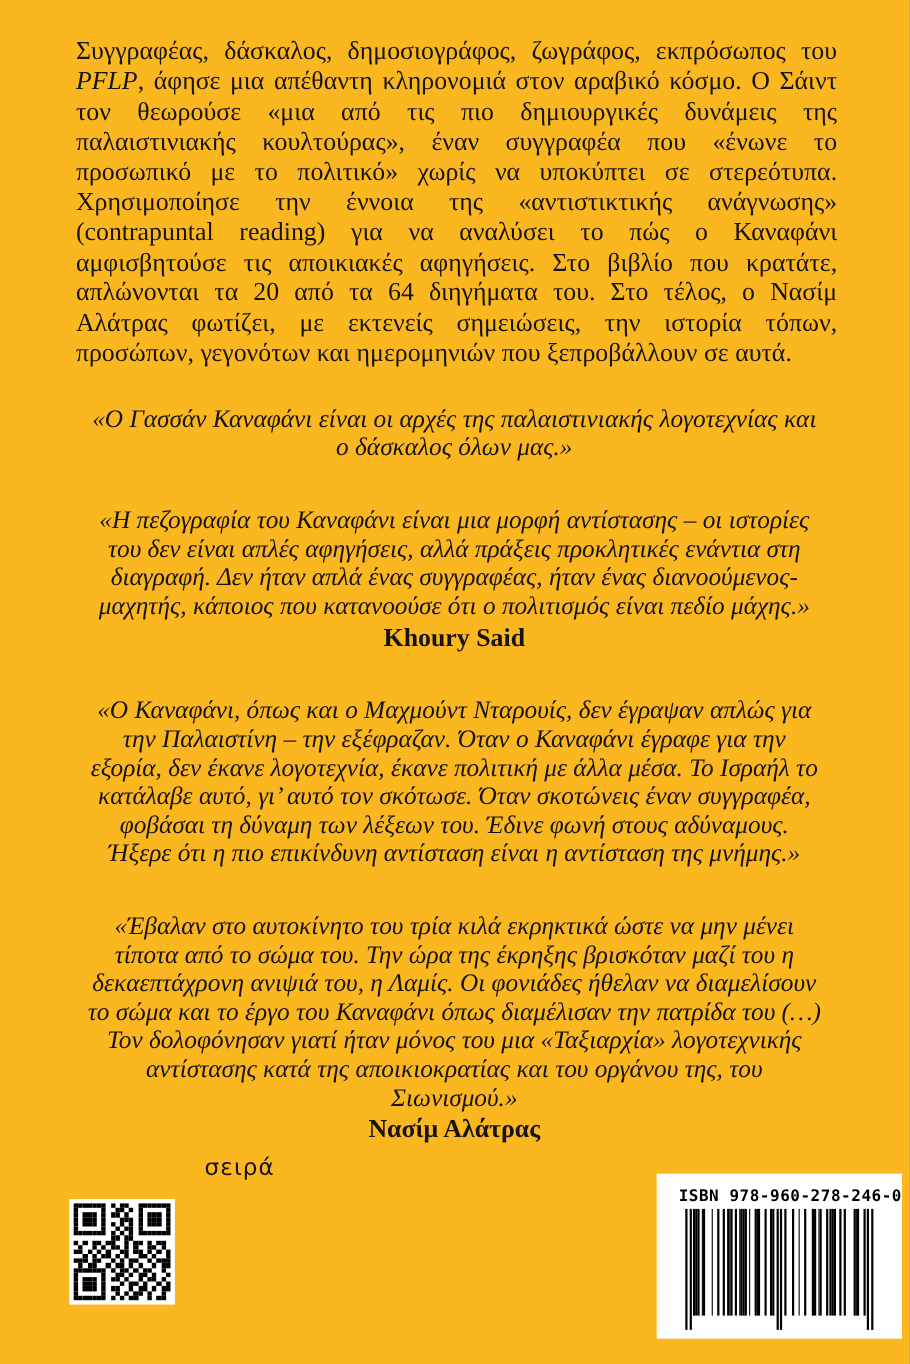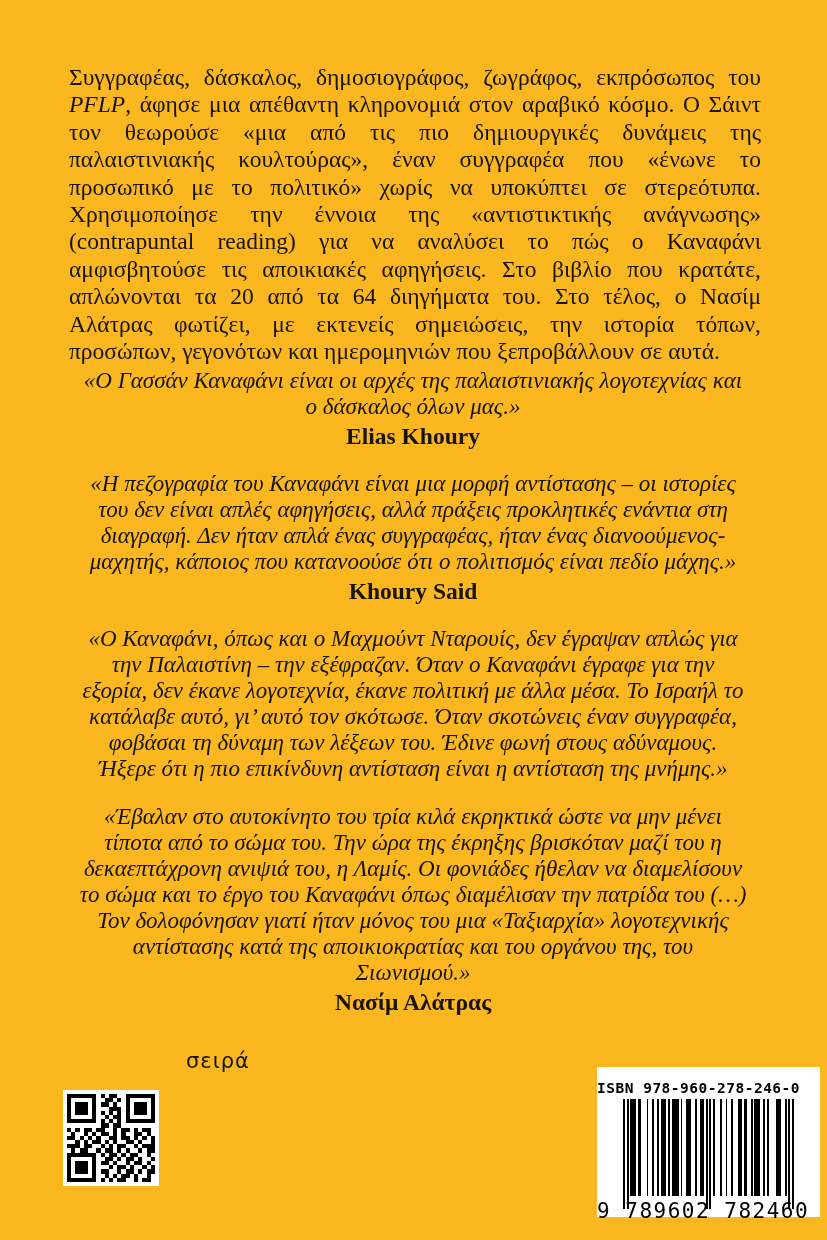--- a/index.html
+++ b/index.html
@@ -7,27 +7,27 @@
   .cover{
     position:relative;
     width:827px;height:1240px;
     margin:0 auto;
     background:#FBB71F;
     color:#161310;
     font-family:"Liberation Serif", serif;
     overflow:hidden;
   }
   .intro{
-    position:absolute;left:69px;top:64px;width:692px;margin:0;
+    position:absolute;left:69px;top:34px;width:692px;margin:0;
     font-size:23.5px;line-height:27.4px;text-align:justify;
   }
   .intro .abbr-italic{font-style:italic;}
   .quotes{
     position:absolute;left:79px;top:368px;width:668px;
-    display:flex;flex-direction:column;gap:22px;
+    display:flex;flex-direction:column;gap:40px;
   }
   .quote{text-align:center;}
   .quote-text{margin:0;font-style:italic;font-size:23px;line-height:26px;}
   .quote-attribution{margin-top:3px;font-weight:bold;font-size:23.5px;line-height:26px;}
   
   .qr-panel{
     position:absolute;left:63px;top:1090px;
     background:#fff;padding:4px;line-height:0;
   }
   .qr-row{display:flex;}
@@ -37,21 +37,21 @@
   .series-label{
     font-family:"DejaVu Sans", sans-serif;
     font-size:21px;line-height:22px;margin-left:8px;letter-spacing:1px;
   }
   .series-name{
     font-size:47px;font-weight:bold;line-height:44px;letter-spacing:-1px;
     margin-top:-1px;
   }
   .isbn-panel{
     position:absolute;left:597px;top:1067px;width:223px;height:150px;
-    background:#fff;text-align:left;color:#000;
+    background:#fff;text-align:right;color:#000;
   }
   .isbn-label{
     font-family:"DejaVu Sans Mono", monospace;
     font-size:14.5px;font-weight:bold;letter-spacing:.5px;
     margin-top:13px;line-height:16px;
   }
   .barcode{
     display:flex;justify-content:center;align-items:flex-start;
     height:110px;margin-top:3px;
   }
@@ -68,21 +68,20 @@
 <body>
 
 <div class="cover" style="background: rgb(251, 183, 31); color: rgb(22, 19, 16);">
 
   <p class="intro"><span>Συγγραφέας, δάσκαλος, δημοσιογράφος, ζωγράφος, εκπρόσωπος του </span><span class="abbr-italic">PFLP</span><span>, άφησε μια απέθαντη κληρονομιά στον αραβικό κόσμο. Ο Σάιντ τον θεωρούσε «μια από τις πιο δημιουργικές δυνάμεις της παλαιστινιακής κουλτούρας», έναν συγγραφέα που «ένωνε το προσωπικό με το πολιτικό» χωρίς να υποκύπτει σε στερεότυπα. Χρησιμοποίησε την έννοια της «αντιστικτικής ανάγνωσης» (contrapuntal reading) για να αναλύσει το πώς ο Καναφάνι αμφισβητούσε τις αποικιακές αφηγήσεις. Στο βιβλίο που κρατάτε, απλώνονται τα 20 από τα 64 διηγήματα του. Στο τέλος, ο Νασίμ Αλάτρας φωτίζει, με εκτενείς σημειώσεις, την ιστορία τόπων, προσώπων, γεγονότων και ημερομηνιών που ξεπροβάλλουν σε αυτά.</span></p>
 
   <div class="quotes">
 
     <div class="quote">
       <p class="quote-text">«Ο Γασσάν Καναφάνι είναι οι αρχές της παλαιστινιακής λογοτεχνίας και ο δάσκαλος όλων μας.»</p>
-      <div class="quote-attribution">Elias Khoury</div>
     </div>
 
     <div class="quote">
       <p class="quote-text">«Η πεζογραφία του Καναφάνι είναι μια μορφή αντίστασης – οι ιστορίες του δεν είναι απλές αφηγήσεις, αλλά πράξεις προκλητικές ενάντια στη διαγραφή. Δεν ήταν απλά ένας συγγραφέας, ήταν ένας διανοούμενος-μαχητής, κάποιος που κατανοούσε ότι ο πολιτισμός είναι πεδίο μάχης.»</p>
       <div class="quote-attribution">Khoury Said</div>
     </div>
 
     <div class="quote">
       <p class="quote-text">«Ο Καναφάνι, όπως και ο Μαχμούντ Νταρουίς, δεν έγραψαν απλώς για την Παλαιστίνη – την εξέφραζαν. Όταν ο Καναφάνι έγραφε για την εξορία, δεν έκανε λογοτεχνία, έκανε πολιτική με άλλα μέσα. Το Ισραήλ το κατάλαβε αυτό, γι’ αυτό τον σκότωσε. Όταν σκοτώνεις έναν συγγραφέα, φοβάσαι τη δύναμη των λέξεων του. Έδινε φωνή στους αδύναμους. Ήξερε ότι η πιο επικίνδυνη αντίσταση είναι η αντίσταση της μνήμης.»</p>
     </div>
@@ -678,16 +677,15 @@
         <div class="bar on"></div>
         <div class="bar on"></div>
         <div class="bar"></div>
         <div class="bar"></div>
         <div class="bar on"></div>
         <div class="bar"></div>
         <div class="bar on guard"></div>
         <div class="bar guard"></div>
         <div class="bar on guard"></div>
       </div>
-    <div class="barcode-digits">9 789602 782460</div>
   </div>
 
 </div>
 
 </body></html>

